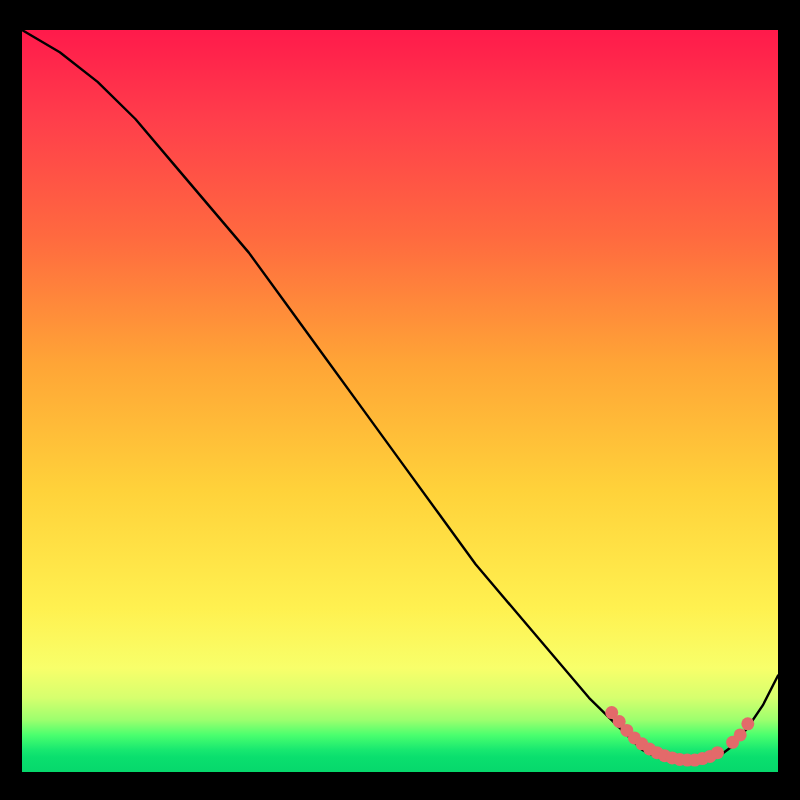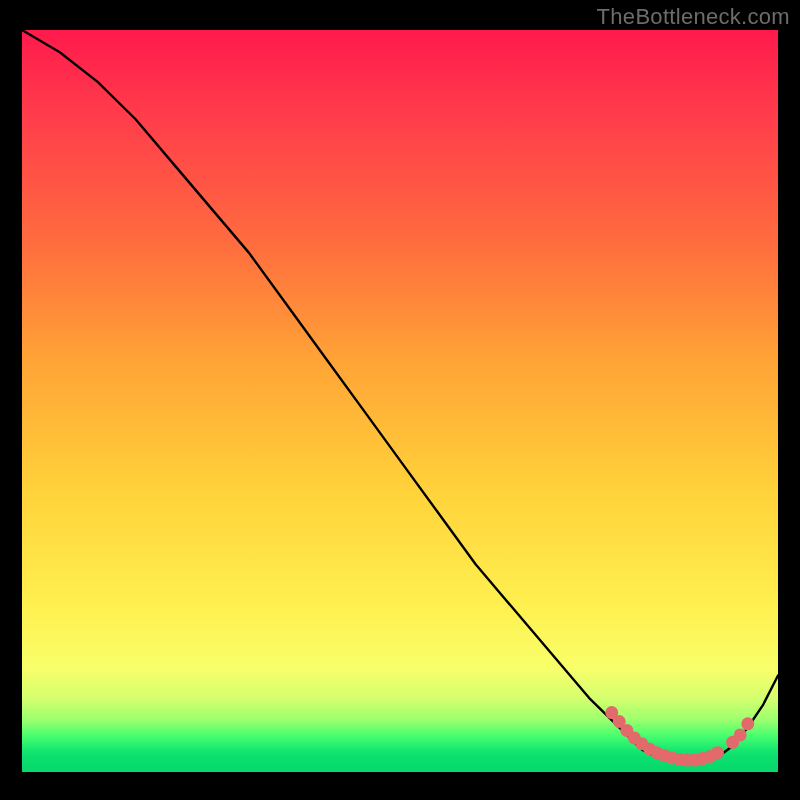--- a/index.html
+++ b/index.html
@@ -59,21 +59,20 @@
     inset: 0;
     width: 100%;
     height: 100%;
     overflow: visible;
   }
 </style>
 </head>
 <body>
 
 <div class="stage">
-  <div class="watermark">TheBottleneck.com</div>
 
   <div class="plot">
     <div class="gradient"></div>
     <svg class="curve" viewBox="0 0 756 742" preserveAspectRatio="none">
       <path id="curve-path" fill="none" stroke="#000000" stroke-width="2.4" stroke-linecap="round" stroke-linejoin="round" d="M0.0 0.0 L37.8 22.3 L75.6 51.9 L113.4 89.0 L151.2 133.6 L189.0 178.1 L226.8 222.6 L264.6 274.5 L302.4 326.5 L340.2 378.4 L378.0 430.4 L415.8 482.3 L453.6 534.2 L491.4 578.8 L529.2 623.3 L567.0 667.8 L589.7 690.1 L604.8 704.9 L619.9 719.7 L635.0 727.2 L650.2 730.9 L665.3 733.1 L680.4 730.9 L695.5 727.2 L710.6 716.0 L725.8 697.5 L740.9 675.2 L756.0 645.5"></path>
       <g id="markers">
           <circle cx="589.7" cy="682.6" r="6.5" fill="#e36a6a"></circle>
           <circle cx="597.2" cy="691.5" r="6.5" fill="#e36a6a"></circle>
           <circle cx="604.8" cy="700.4" r="6.5" fill="#e36a6a"></circle>
           <circle cx="612.4" cy="707.9" r="6.5" fill="#e36a6a"></circle>

